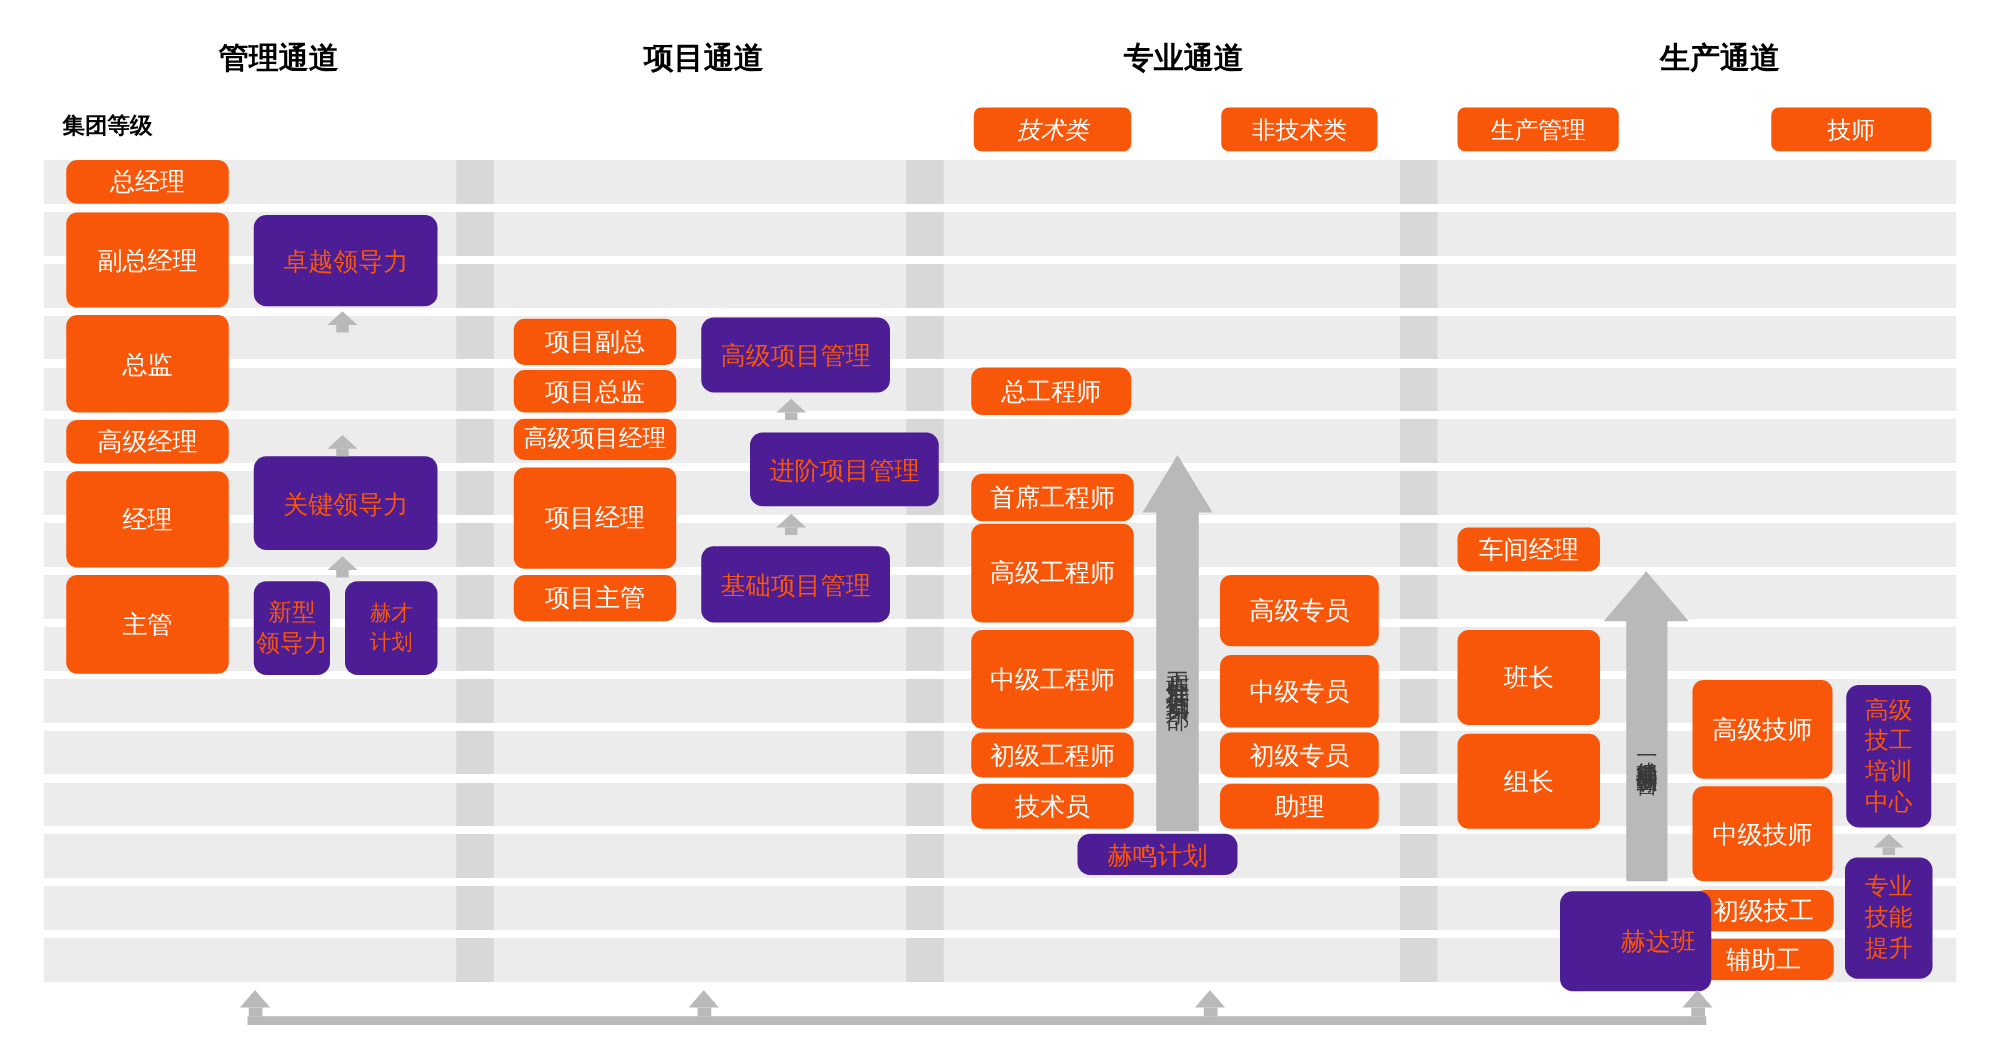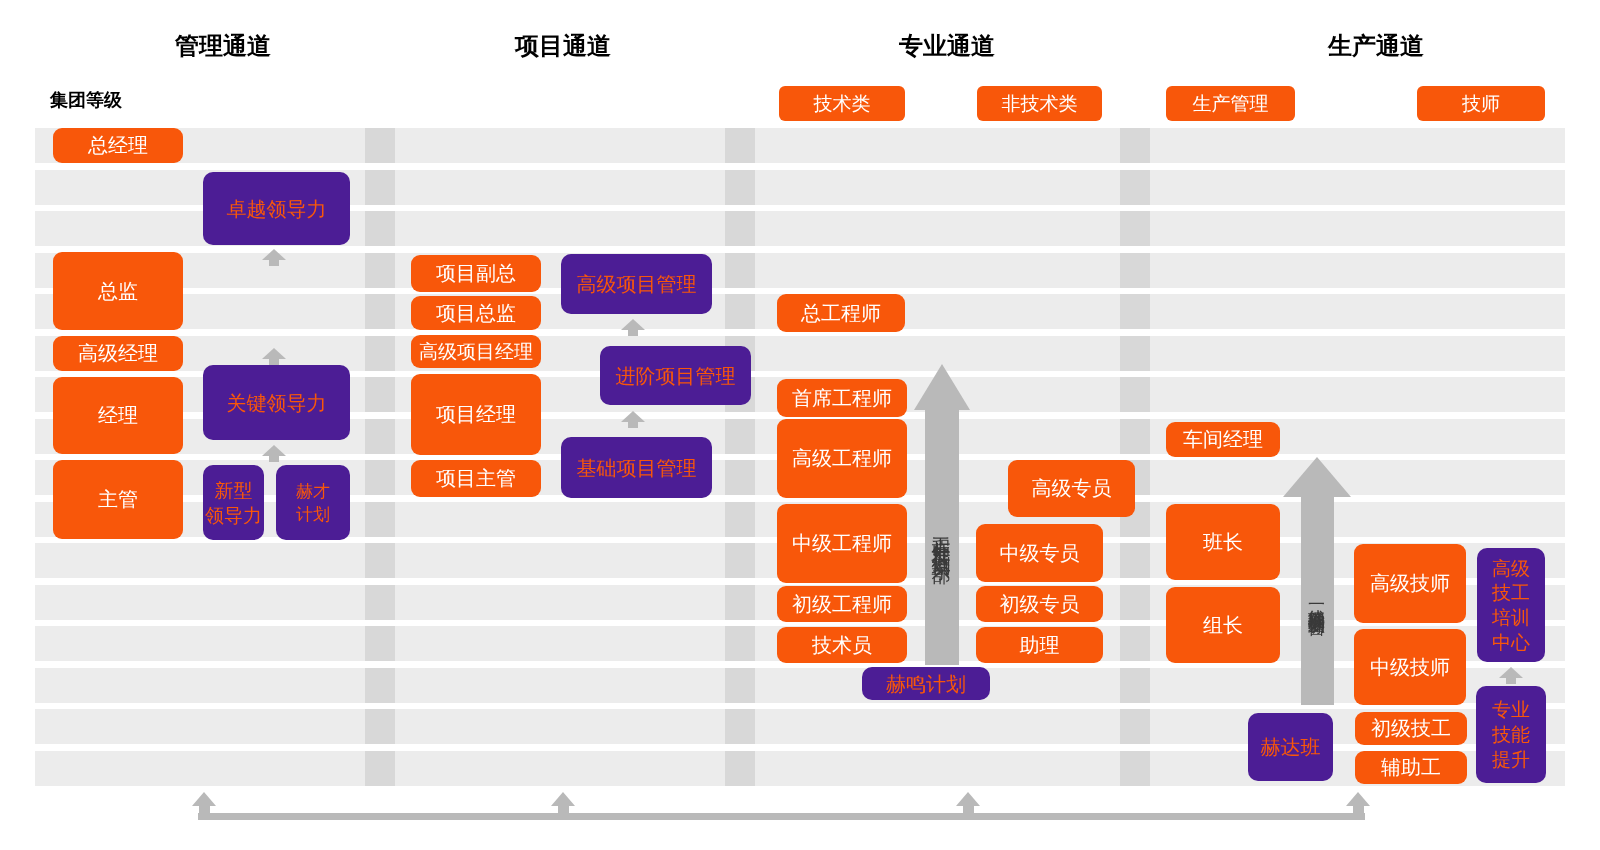--- a/index.html
+++ b/index.html
@@ -49,26 +49,27 @@
   <div class="vdiv" style="left:365px;"></div>
   <div class="vdiv" style="left:725px;"></div>
   <div class="vdiv" style="left:1120px;"></div>
 
   <div class="ch-title" style="left:113px;top:30px;">管理通道</div>
   <div class="ch-title" style="left:453px;top:30px;">项目通道</div>
   <div class="ch-title" style="left:837px;top:30px;">专业通道</div>
   <div class="ch-title" style="left:1266px;top:30px;">生产通道</div>
   <div class="grp-label" style="left:50px;top:88px;">集团等级</div>
 
-  <div class="chip" style="left:779px;top:86px;width:126px;">技术类</div>
+  <div class="chip" style="left:779px;top:86px;width:126px;font-style:italic;">技术类</div>
   <div class="chip" style="left:977px;top:86px;width:125px;">非技术类</div>
   <div class="chip" style="left:1166px;top:86px;width:129px;">生产管理</div>
   <div class="chip" style="left:1417px;top:86px;width:128px;">技师</div>
 
   <div class="ob" style="left:53px;top:128px;width:130px;height:35px;">总经理</div>
+  <div class="ob" style="left:53px;top:170px;width:130px;height:76px;">副总经理</div>
   <div class="ob" style="left:53px;top:252px;width:130px;height:78px;">总监</div>
   <div class="ob" style="left:53px;top:336px;width:130px;height:35px;">高级经理</div>
   <div class="ob" style="left:53px;top:377px;width:130px;height:77px;">经理</div>
   <div class="ob" style="left:53px;top:460px;width:130px;height:79px;">主管</div>
 
   <div class="pb" style="left:203px;top:172px;width:147px;height:73px;">卓越领导力</div>
   <div class="pb" style="left:203px;top:365px;width:147px;height:75px;">关键领导力</div>
   <div class="pb" style="left:203px;top:465px;width:61px;height:75px;font-size:19px;">新型
 领导力</div>
   <div class="pb" style="left:276px;top:465px;width:74px;height:75px;font-size:17px;">赫才
@@ -106,21 +107,21 @@
       <div class="stem"></div>
     </div>
 
   <div class="ob" style="left:777px;top:294px;width:128px;height:38px;">总工程师</div>
   <div class="ob" style="left:777px;top:379px;width:130px;height:38px;">首席工程师</div>
   <div class="ob" style="left:777px;top:504px;width:130px;height:79px;">中级工程师</div>
   <div class="ob" style="left:777px;top:419px;width:130px;height:79px;">高级工程师</div>
   <div class="ob" style="left:777px;top:586px;width:130px;height:36px;">初级工程师</div>
   <div class="ob" style="left:777px;top:627px;width:130px;height:36px;">技术员</div>
 
-  <div class="ob" style="left:976px;top:460px;width:127px;height:57px;margin-left:32px;">高级专员</div>
+  <div class="ob" style="left:976px;top:460px;width:127px;height:57px;">高级专员</div>
   <div class="ob" style="left:976px;top:524px;width:127px;height:58px;">中级专员</div>
   <div class="ob" style="left:976px;top:586px;width:127px;height:36px;">初级专员</div>
   <div class="ob" style="left:976px;top:627px;width:127px;height:36px;">助理</div>
 
   <div class="pb" style="left:862px;top:667px;width:128px;height:33px;">赫鸣计划</div>
 
   <div class="tri-up" style="left:914px;top:364px;"></div>
   <div class="shaft" style="left:925px;top:409px;width:34px;height:256px;">
     <span class="vtext">工程师发展计划俱乐部</span>
   </div>
@@ -132,21 +133,21 @@
   <div class="tri-up" style="left:1283px;top:457px;border-left-width:34px;border-right-width:34px;border-bottom-width:40px;"></div>
   <div class="shaft" style="left:1301px;top:496px;width:33px;height:209px;">
     <span class="vtext" style="font-size:17px;letter-spacing:1px;">一线管理发展计划训练营</span>
   </div>
 
   <div class="ob" style="left:1354px;top:544px;width:112px;height:79px;">高级技师</div>
   <div class="ob" style="left:1354px;top:629px;width:112px;height:76px;">中级技师</div>
   <div class="ob" style="left:1355px;top:712px;width:112px;height:33px;">初级技工</div>
   <div class="ob" style="left:1355px;top:751px;width:112px;height:33px;">辅助工</div>
 
-  <div class="pb" style="left:1248px;top:713px;width:85px;height:68px;">赫达班</div>
+  <div class="pb" style="left:1248px;top:713px;width:85px;height:80px;padding-left:36px;">赫达班</div>
   <div class="pb" style="left:1477px;top:548px;width:68px;height:114px;font-size:19px;">高级
 技工
 培训
 中心</div>
   <div class="pb" style="left:1476px;top:686px;width:70px;height:97px;font-size:19px;">专业
 技能
 提升</div>
   <div class="mini" style="left:1497px;top:667px;">
       <div class="head"></div>
       <div class="stem"></div>

